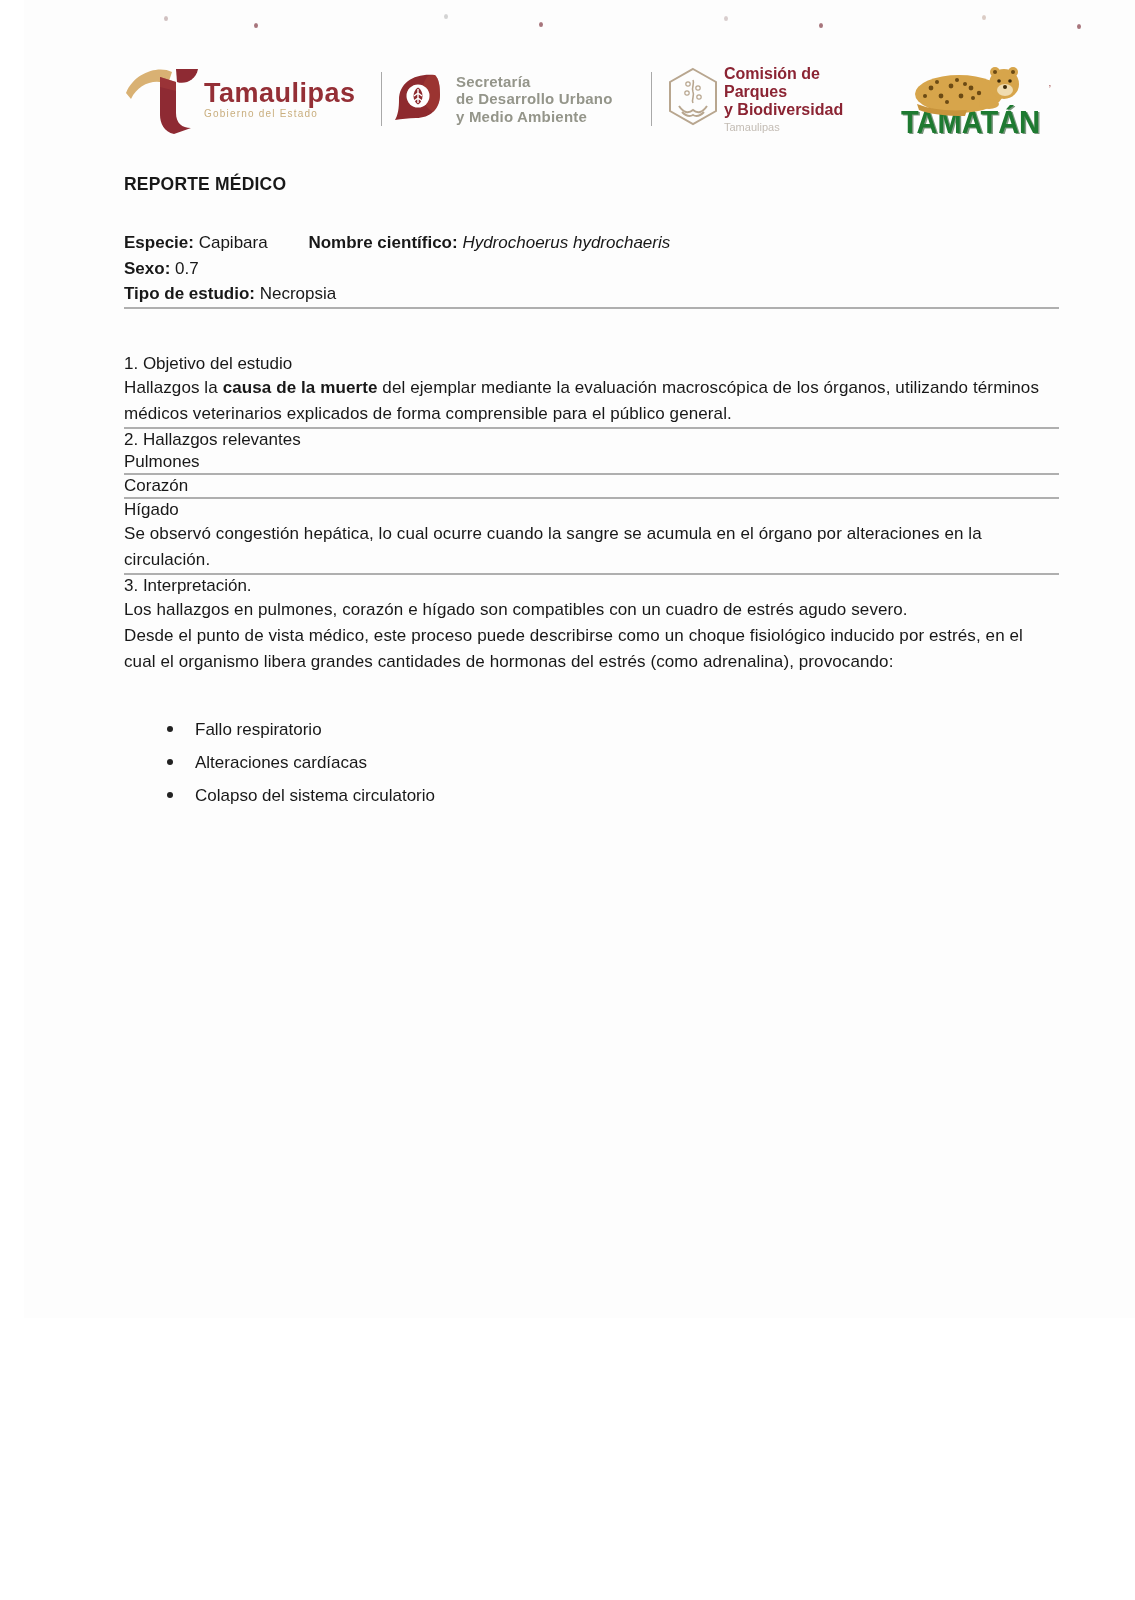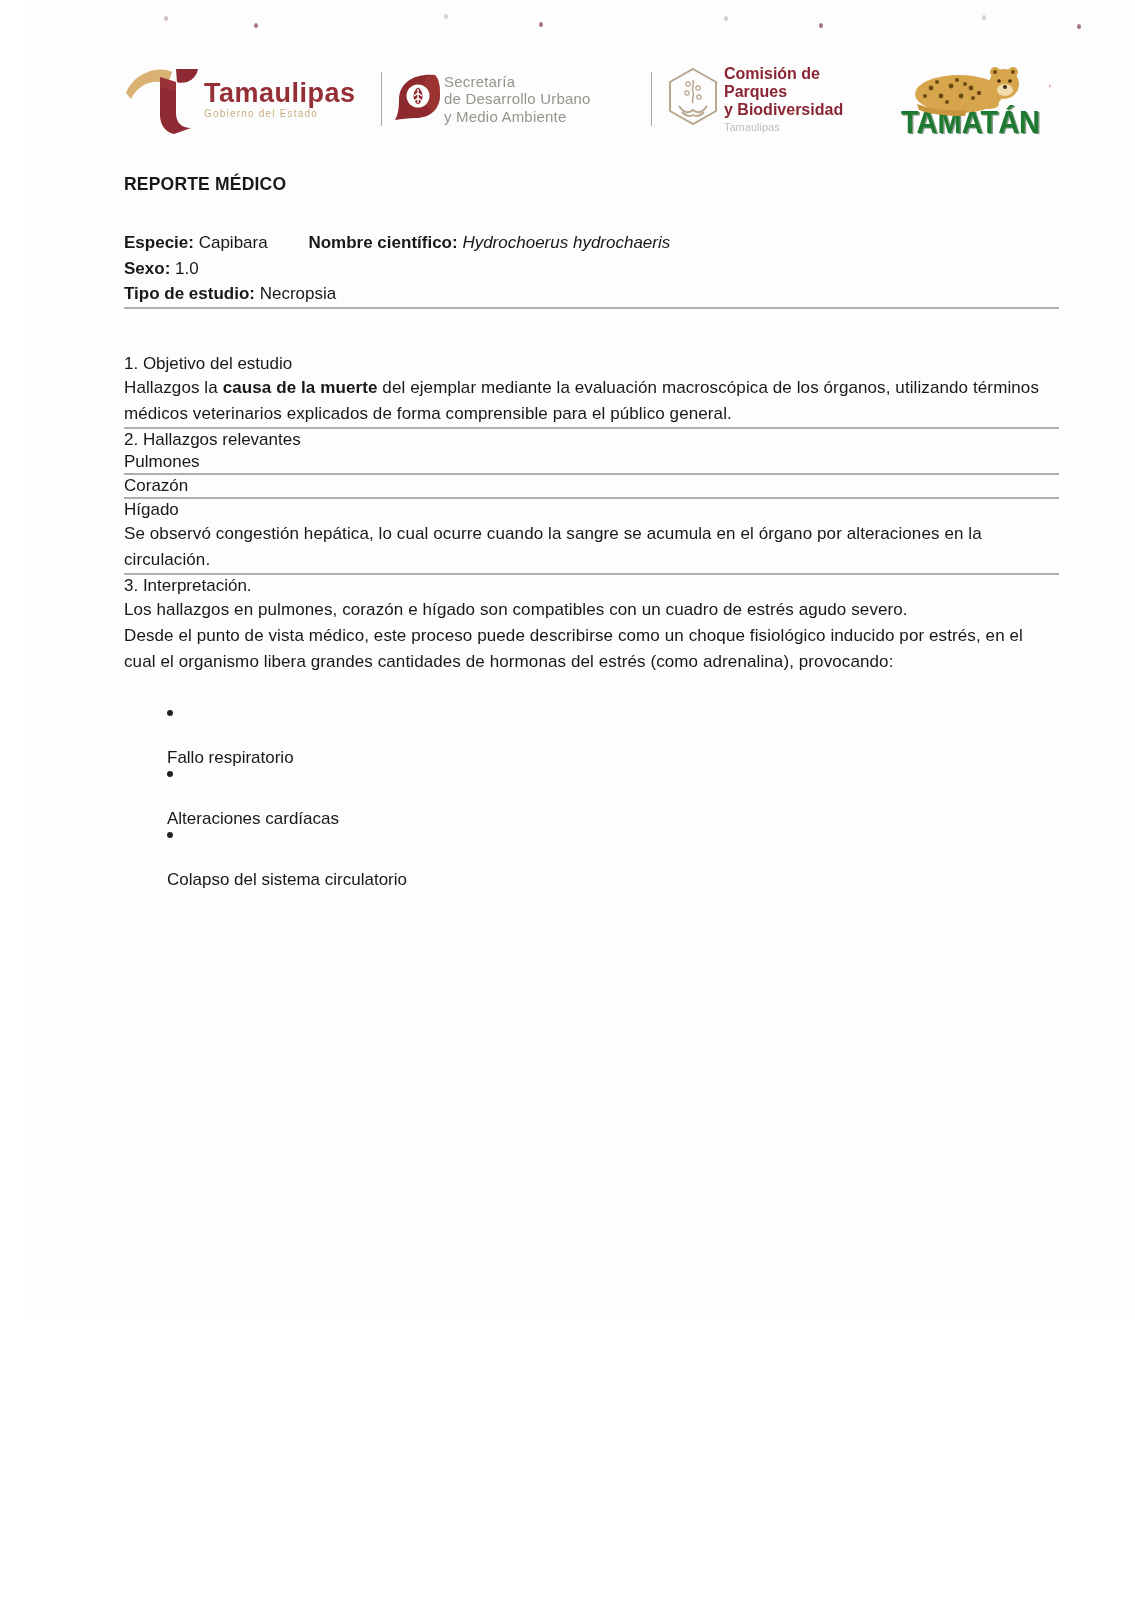--- a/index.html
+++ b/index.html
@@ -10,21 +10,21 @@
   }
   .content{padding:0 100px;}
   
   .speck{position:absolute;width:4px;height:5px;border-radius:50%;opacity:.65;}
   
   .logos{display:flex;align-items:center;margin-top:50px;height:98px;}
   .vdiv{width:1px;height:54px;background:#a9a9a9;margin:0 12px;flex:none;}
   .logo-tam{display:flex;align-items:center;gap:6px;width:245px;flex:none;}
   .tam-word{font-size:27px;font-weight:bold;color:#942f36;letter-spacing:.5px;line-height:26px;}
   .tam-tag{font-size:10px;color:#c9ae7e;margin-top:2px;letter-spacing:1.2px;filter:blur(.4px);}
-  .logo-sec{display:flex;align-items:center;width:245px;flex:none;}
+  .logo-sec{display:flex;align-items:center;gap:12px;width:245px;flex:none;font-weight:bold;}
   .sec-text{font-size:15px;line-height:17.5px;color:#94958a;letter-spacing:.2px;}
   .logo-com{display:flex;align-items:center;gap:2px;width:220px;flex:none;}
   .com-main{font-size:16px;font-weight:bold;color:#8b2433;line-height:18px;}
   .com-tag{font-size:11px;color:#c3bcb4;margin-top:2px;filter:blur(.3px);}
   .logo-zoo{display:flex;flex-direction:column;align-items:center;justify-content:center;width:165px;flex:none;margin-left:4px;position:relative;}
   .zoo-word{
     font-size:29px;font-weight:bold;color:#1e7a31;letter-spacing:0;
     text-shadow:1.5px 1.5px 0 rgba(20,70,25,.55);transform:scaleY(1.08);
     margin-top:-16px;position:relative;z-index:1;
   }
@@ -39,21 +39,21 @@
   .mt40{margin-top:40px;} .mt44{margin-top:44px;}
   .mt42{margin-top:42px;} .mt41{margin-top:41px;} .mt37{margin-top:37px;}
   h2.sec-h,h3.sub-h{font-size:17px;font-weight:400;margin:0;line-height:22px;}
   h2.s1{margin-top:44px;} 
   p.body-p{font-size:17px;line-height:26px;margin:0;letter-spacing:.1px;}
   .p-obj{margin-top:36px;} .p-pul{margin-top:35px;} .p-cor{margin-top:35px;}
   .p-hig{margin-top:34px;} .p-i1{margin-top:35px;} .p-i2{margin-top:27px;}
   .h-pul{margin-top:36px;} .h-cor{margin-top:44px;} .h-hig{margin-top:45px;}
   .h2-s2{margin-top:43px;} .h2-s3{margin-top:45px;}
   ul.blist{list-style:none;margin:38px 0 0;padding:0 0 0 43px;}
-  ul.blist li{display:flex;align-items:baseline;gap:22px;line-height:33px;font-size:17px;flex-direction:column;}
+  ul.blist li{display:flex;align-items:baseline;gap:22px;line-height:33px;font-size:17px;}
   .dot{flex:none;width:6px;height:6px;border-radius:50%;background:#222;position:relative;top:-3px;}
 </style>
 </head>
 <body>
 
 <div class="page">
 
   <span class="speck" style="left:140px;top:16px;background:#b9a0a0;"></span>
   <span class="speck" style="left:230px;top:23px;background:#7a2c38;"></span>
   <span class="speck" style="left:420px;top:14px;background:#bdbdbd;"></span>
@@ -164,21 +164,21 @@
 
     <div class="info">
       <div>
         <span class="b">Especie:</span>
         <span>Capibara</span>
         <span class="b gap2">Nombre científico:</span>
         <span class="i">Hydrochoerus hydrochaeris</span>
       </div>
       <div>
         <span class="b">Sexo:</span>
-        <span>1.0</span>
+        <span>0.7</span>
       </div>
       <div>
         <span class="b">Tipo de estudio:</span>
         <span>Necropsia</span>
       </div>
     </div>
 
     <hr class="rule mt40">
 
     <h2 class="sec-h s1">1. Objetivo del estudio</h2>

